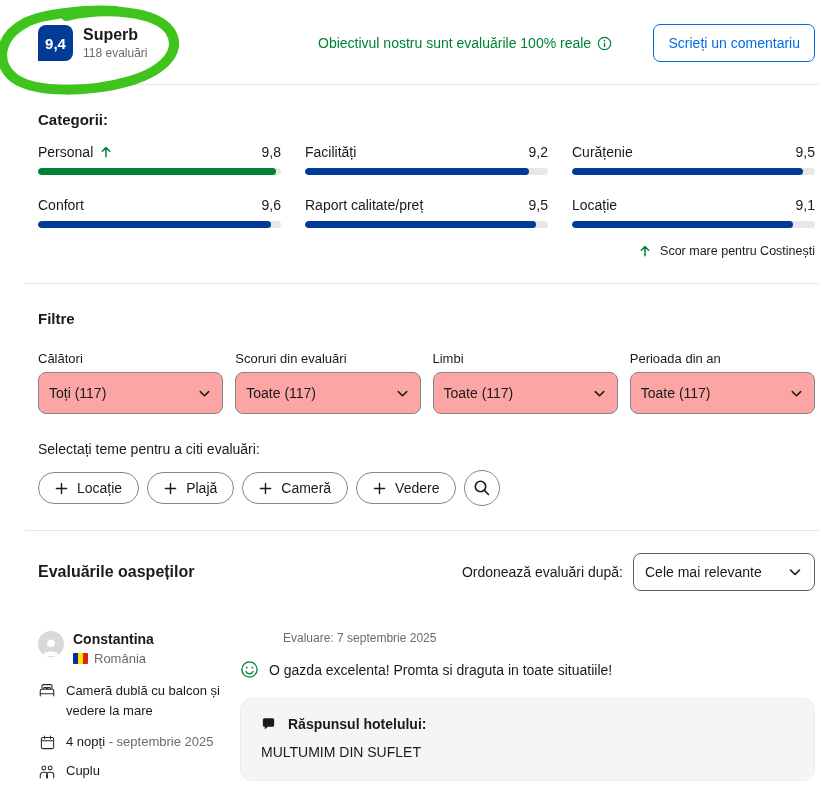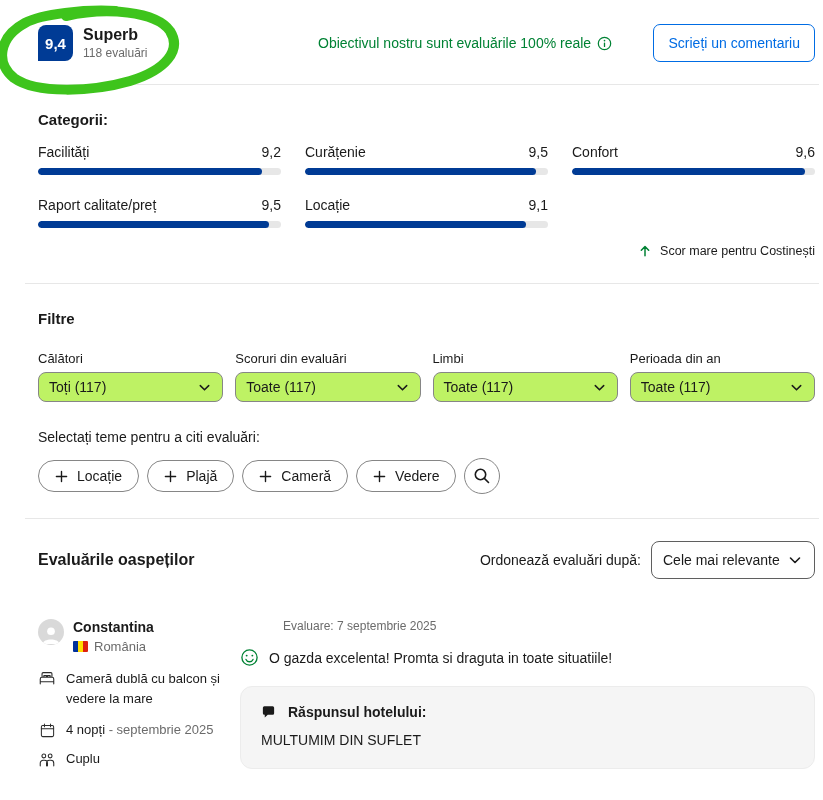--- a/index.html
+++ b/index.html
@@ -50,42 +50,42 @@
   .cat-fill.green { background: var(--good-green); }
   .cat-footnote {
     display: flex; justify-content: flex-end; align-items: center; gap: 8px;
     margin: 16px 8px 0 0; font-size: 12.5px; color: #1a1a1a;
   }
 
   
   .filter-grid { display: grid; grid-template-columns: repeat(4, 1fr); column-gap: 12px; margin: 24px 8px 0 38px; }
   .filter-label { font-size: 13px; color: #1a1a1a; margin-bottom: 6px; }
   .select-box {
-    height: 30px; border: 1px solid #868686; border-radius: 8px; background: #bef264;
+    height: 42px; border: 1px solid #868686; border-radius: 8px; background: #fca5a5;
     display: flex; align-items: center; justify-content: space-between;
     padding: 0 10px; font-size: 14px; cursor: pointer;
   }
   .topics-label { font-size: 14px; margin: 27px 8px 0 38px; }
   .chips-row { display: flex; align-items: center; gap: 8px; margin: 13px 8px 0 38px; }
   .chip {
     height: 32px; border: 1px solid #868686; border-radius: 16px; background: #fff;
     display: flex; align-items: center; gap: 9px; padding: 0 16px; font-size: 14px;
     cursor: pointer; font-family: inherit; color: #1a1a1a;
   }
   .round-btn {
     width: 36px; height: 36px; border-radius: 50%; border: 1px solid #868686; background: #fff;
     display: flex; align-items: center; justify-content: center; cursor: pointer;
   }
 
   
   .reviews-header { display: flex; align-items: center; justify-content: space-between; margin: 22px 8px 0 38px; }
   .reviews-title { font-size: 16px; font-weight: bold; }
   .sort-wrap { display: flex; align-items: center; gap: 10px; font-size: 14px; }
   .sort-box {
-    width: 164px; height: 38px; border: 1px solid #5f5f5f; border-radius: 8px; background: #fff;
+    width: 182px; height: 38px; border: 1px solid #5f5f5f; border-radius: 8px; background: #fff;
     display: flex; align-items: center; justify-content: space-between; padding: 0 11px;
     font-size: 14px; cursor: pointer;
   }
 
   
   .review { display: flex; margin: 40px 8px 0 38px; gap: 10px; }
   .review-left { width: 192px; flex-shrink: 0; }
   .reviewer-row { display: flex; gap: 9px; }
   .avatar {
     width: 26px; height: 26px; border-radius: 50%; background: #d9d9d9; overflow: hidden;
@@ -149,20 +149,36 @@
     </div>
     <button class="btn-outline">Scrieți un comentariu</button>
   </header>
 
   <hr class="sep sep1">
 
   <section>
     <h3 class="section-heading">Categorii:</h3>
     <div class="cat-grid">
 
+      <div class="cat-item">
+        <div class="cat-label-row">
+          <span class="cat-label">
+            <span>Personal</span>
+            <span class="icon">
+              <svg width="14" height="14" viewBox="0 0 16 16">
+                  <path d="M8 13.5 V3.5 M3.8 7.2 L8 3 l4.2 4.2" fill="none" stroke="var(--good-green)" stroke-width="1.7" stroke-linecap="round" stroke-linejoin="round"></path>
+                </svg>
+            </span>
+          </span>
+          <span>9,8</span>
+        </div>
+        <div class="cat-track">
+            <div class="cat-fill green" style="width: 98%;"></div>
+          </div>
+      </div>
 
       <div class="cat-item">
         <div class="cat-label-row">
           <span class="cat-label">
               <span>Facilități</span>
             </span>
           <span>9,2</span>
         </div>
         <div class="cat-track">
             <div class="cat-fill" style="width: 92%;"></div>

